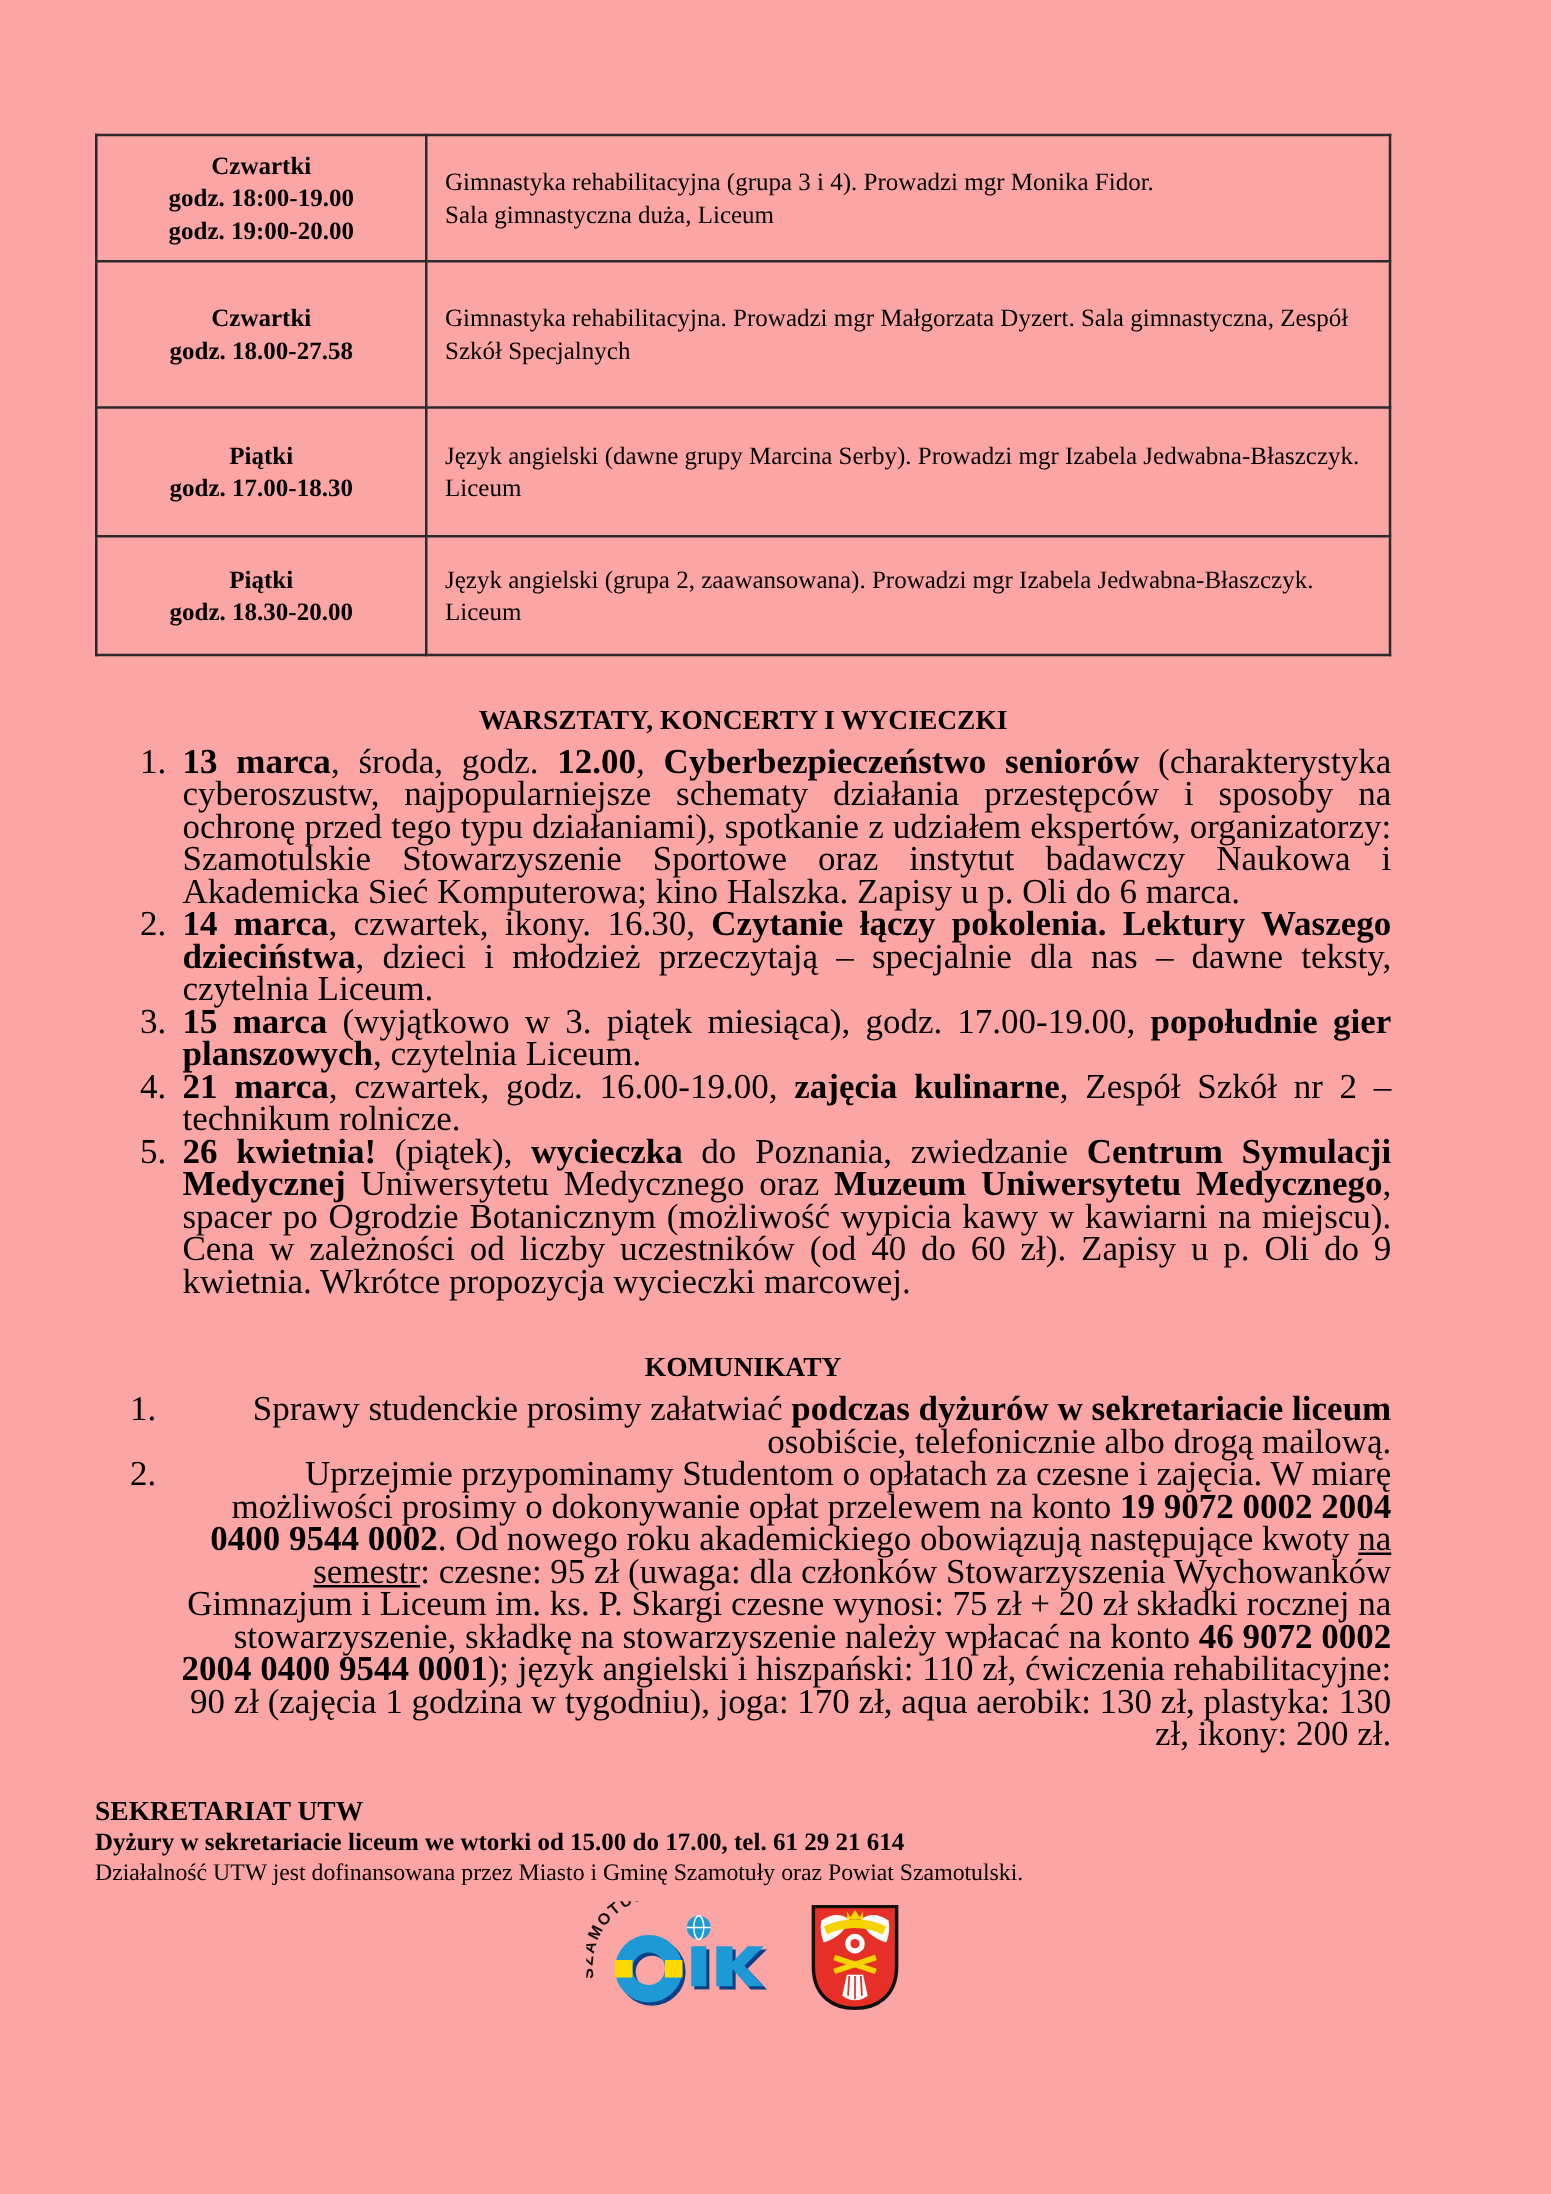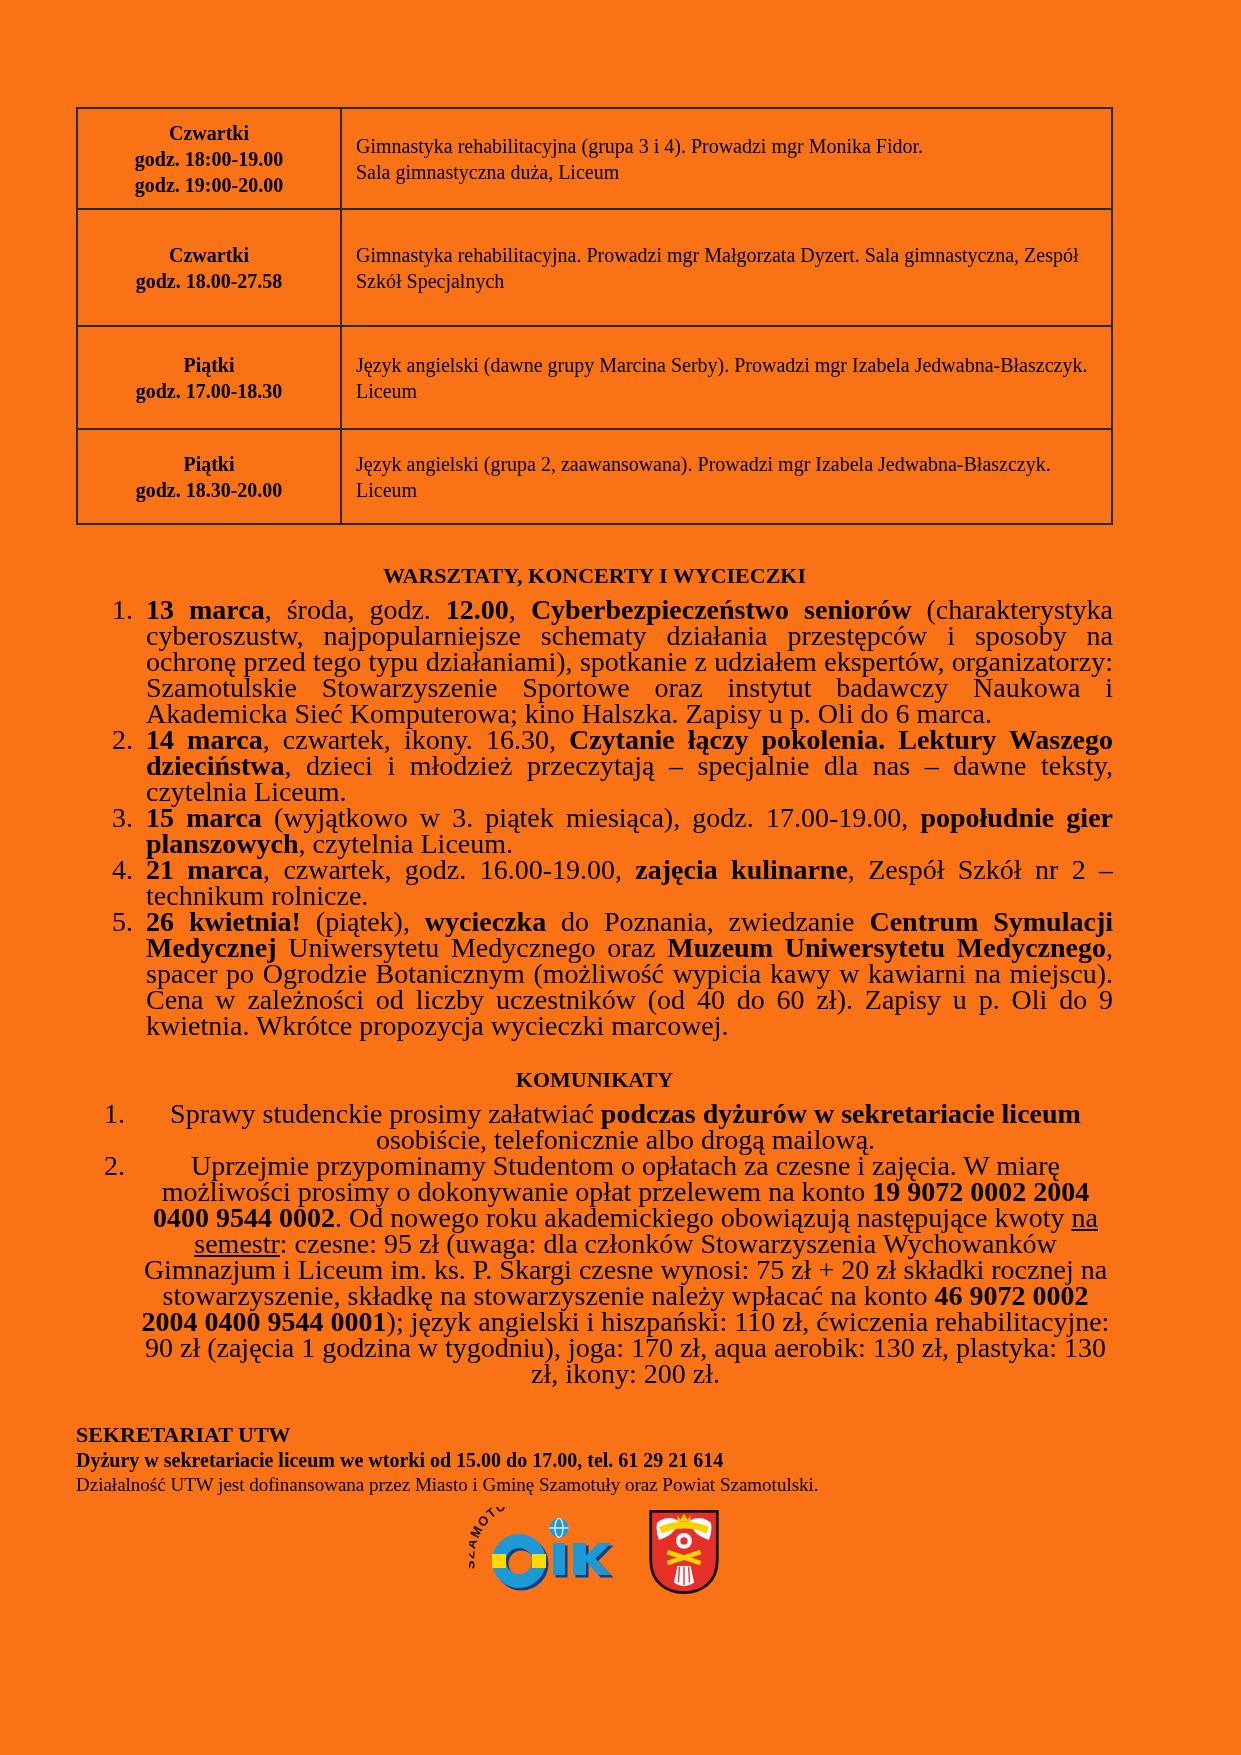--- a/index.html
+++ b/index.html
@@ -1,19 +1,19 @@
 <!DOCTYPE html>
 <html><head>
 <meta charset="utf-8">
 <style>
   html,body{margin:0;padding:0;background:#ffffff;}
   .page{
     position:relative;
     width:1241px;height:1755px;
-    background:#f97316;
+    background:#fca5a5;
     font-family:"Liberation Serif", serif;
     color:#000;
     overflow:hidden;
   }
   .content{
     position:absolute;left:76px;top:107px;width:1037px;
   }
   
   table.schedule{border-collapse:collapse;width:1037px;table-layout:fixed;}
   table.schedule td{border:2px solid #2a2a2a;vertical-align:middle;}
@@ -21,26 +21,26 @@
   td.desc-cell{font-size:20px;line-height:26px;padding:6px 14px;}
   td.desc-cell.pre{white-space:pre-line;}
   .time-line{display:block;}
   .time-line:empty{display:none;}
   tr.r1{height:101px;} tr.r2{height:117px;} tr.r3{height:103px;} tr.r4{height:95px;}
   
   .section-title{
     text-align:center;font-weight:bold;font-size:22px;line-height:26px;
   }
   .st-workshops{margin-top:38px;}
-  .st-announcements{margin-top:28px;text-align:center;}
+  .st-announcements{margin-top:42px;text-align:center;}
   ol.num-list{
     margin:8px 0 0 0;font-size:28px;line-height:26px;
   }
   ol.workshops{padding-left:64px;text-align:justify;}
-  ol.announcements{padding-left:56px;text-align:center;}
+  ol.announcements{padding-left:56px;text-align:right;}
   ol.num-list li{padding-left:6px;}
   .link{color:#0000ee;text-decoration:underline;font-weight:bold;cursor:pointer;}
   
   .secretariat{margin-top:35px;}
   .sec-title{font-weight:bold;font-size:22px;line-height:26px;}
   .sec-line1{font-weight:bold;font-size:20px;line-height:25px;margin-top:4px;}
   .sec-line2{font-weight:bold;font-size:20px;line-height:25px;}
   .sec-small{font-size:19px;line-height:24px;}
   
   .logos{margin-top:10px;display:flex;justify-content:center;align-items:flex-start;gap:26px;}

